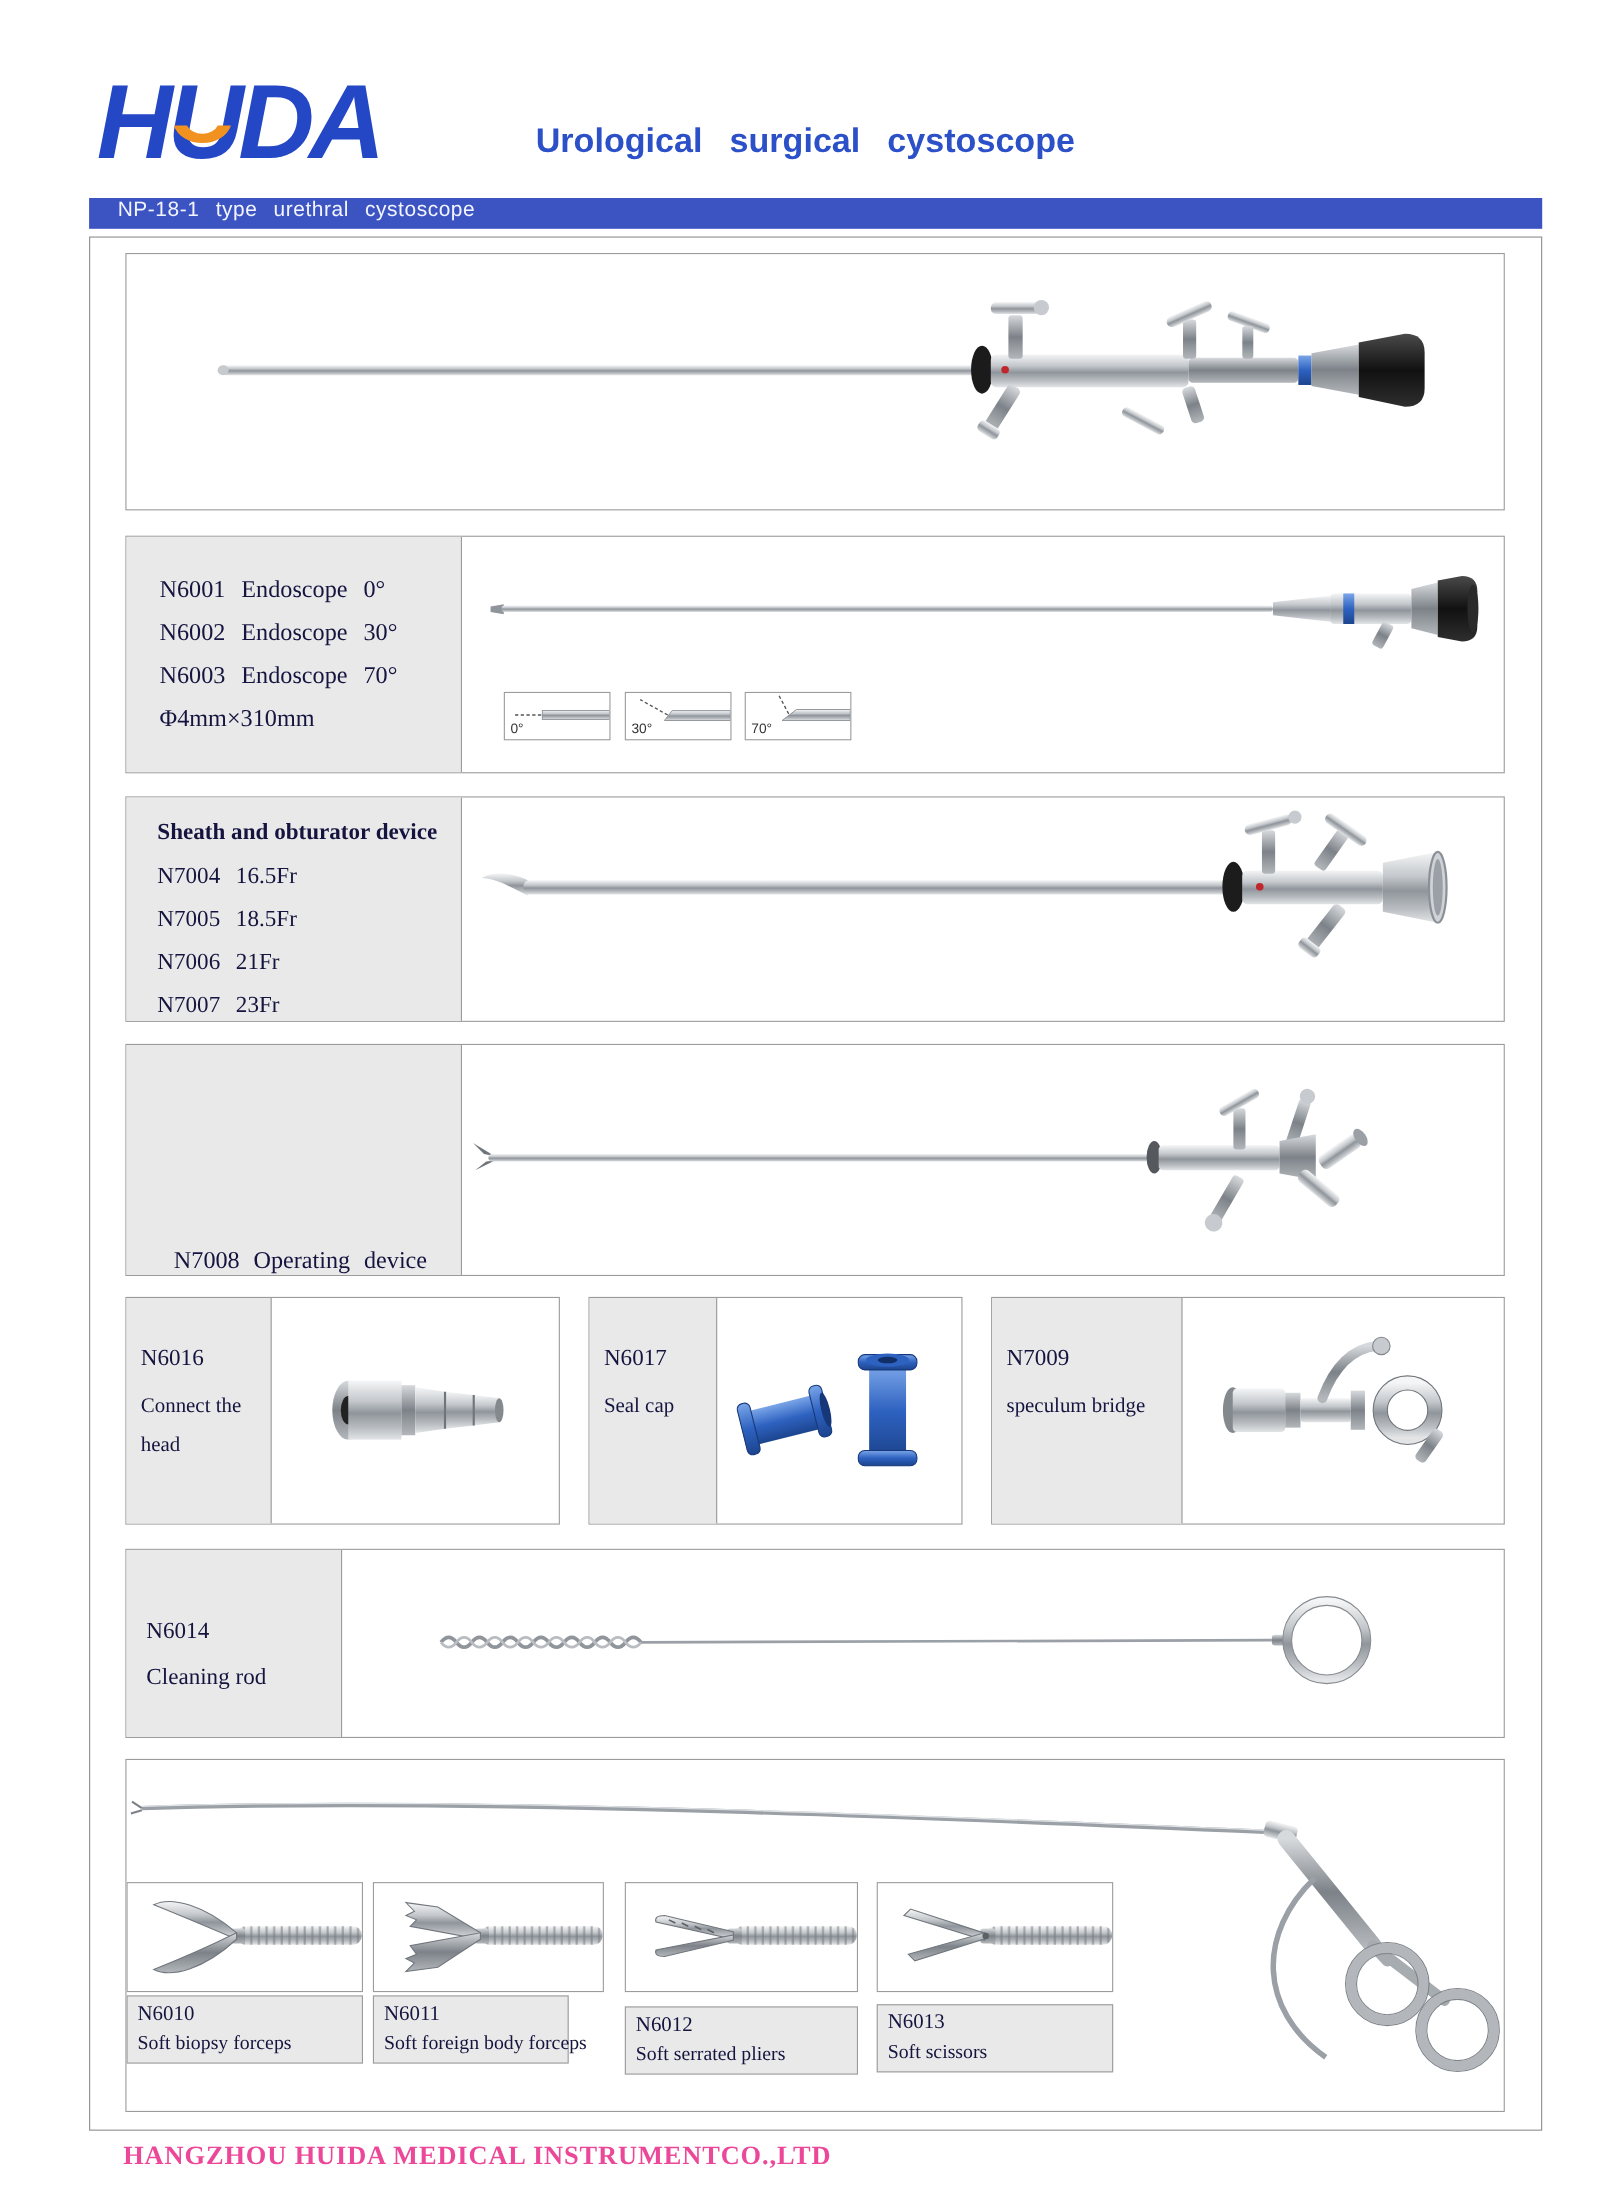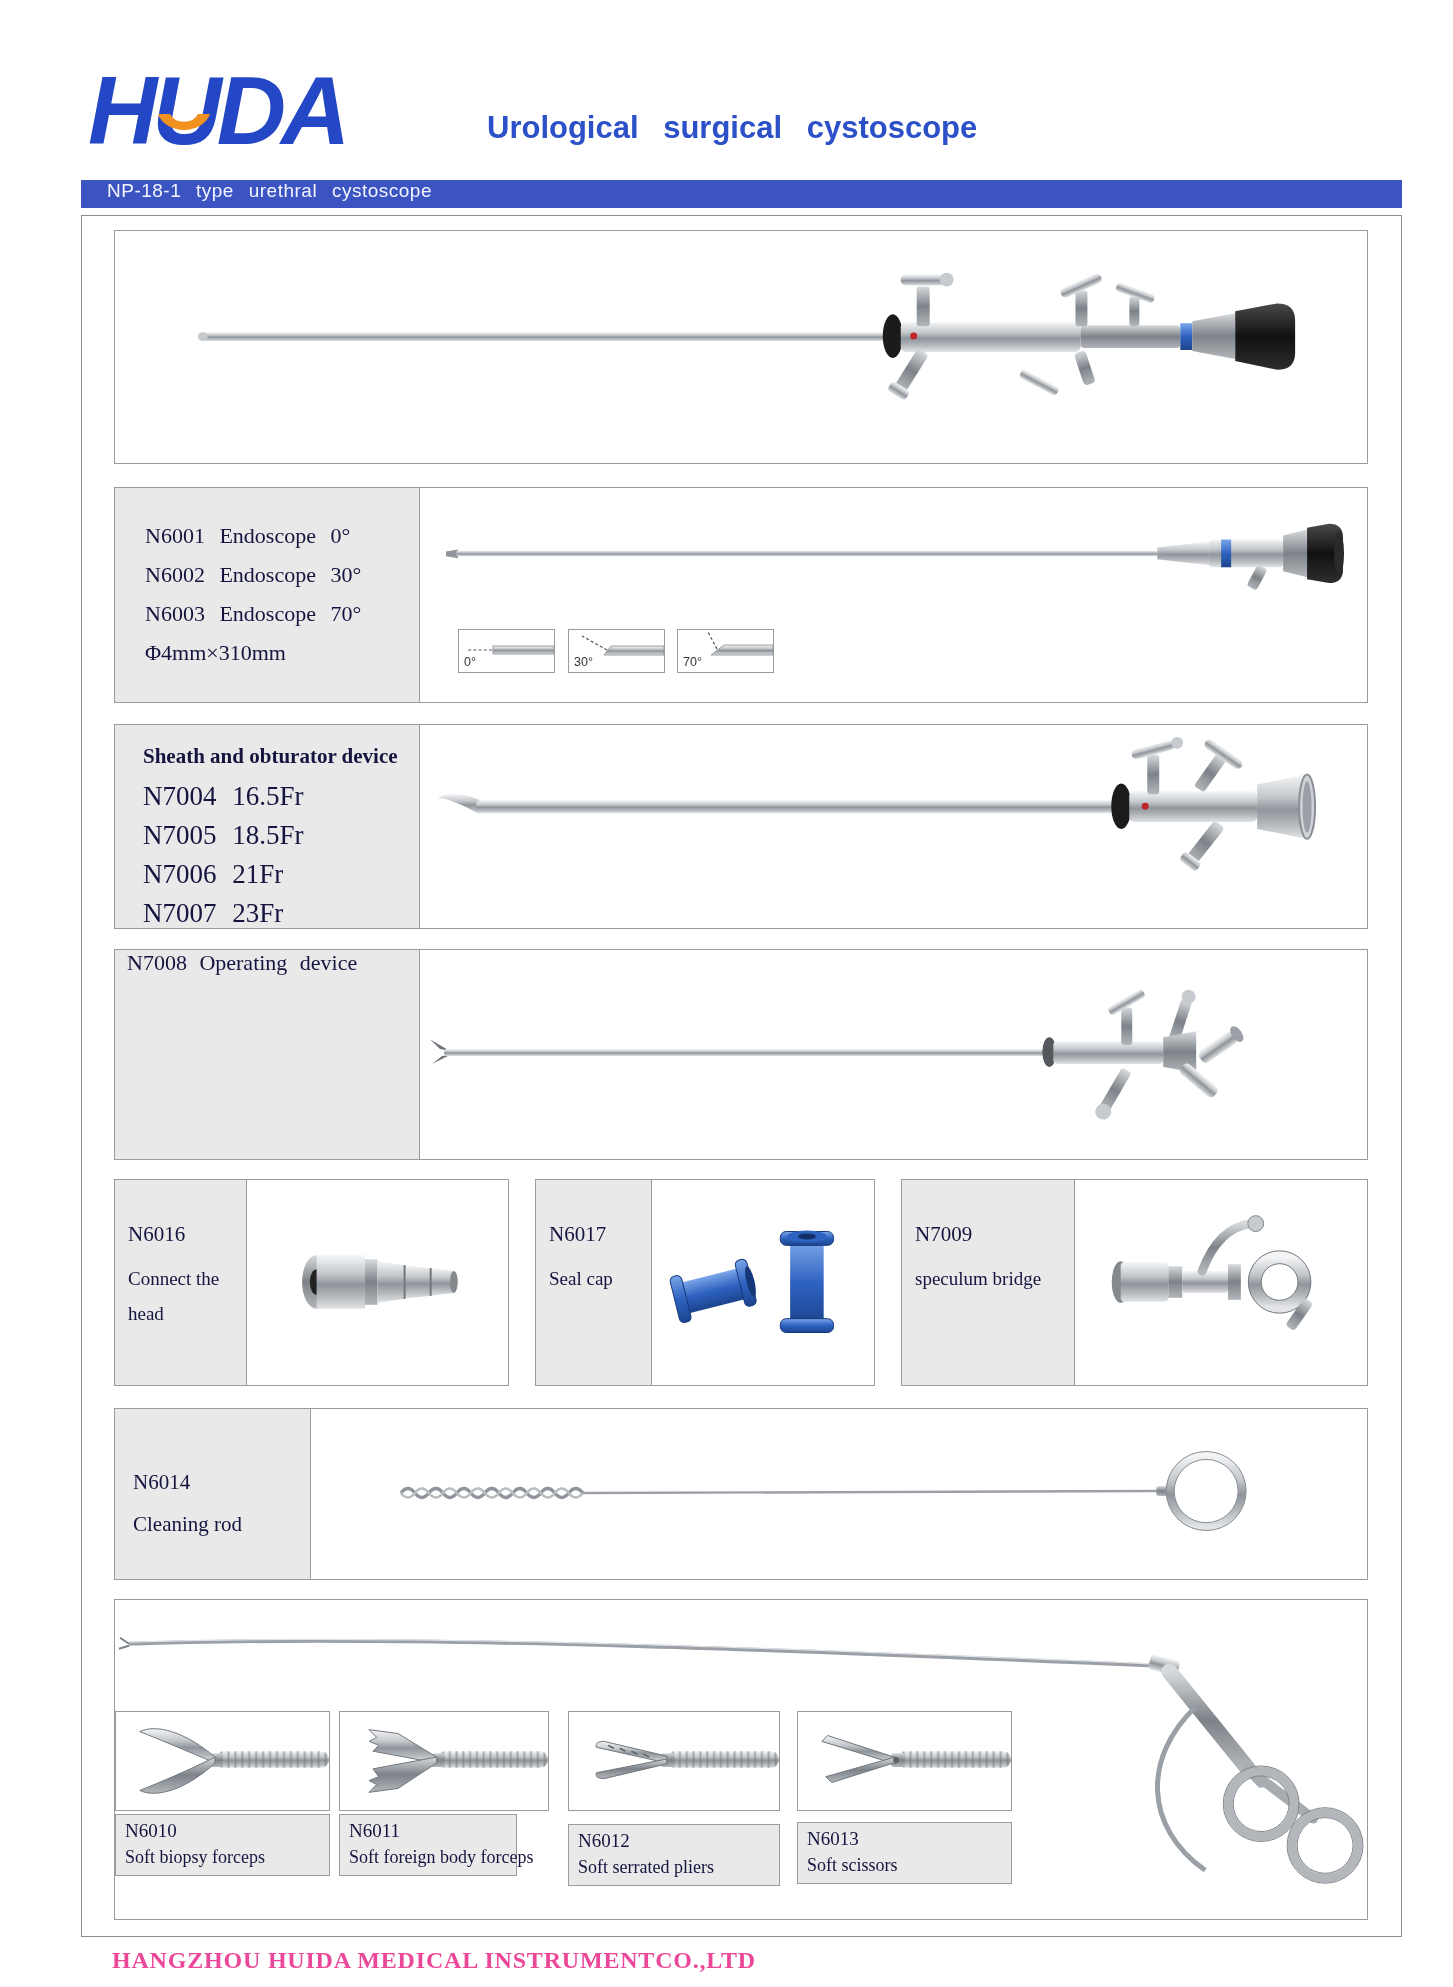--- a/index.html
+++ b/index.html
@@ -20,21 +20,21 @@
 
   
   .container{position:absolute;left:81px;top:215px;width:1321px;height:1722px;
              border:1px solid #8d8d8d;background:#fff}
   .box{position:absolute;border:1px solid #9b9b9b;background:#fff}
   .pane-label{position:absolute;left:0;top:0;bottom:0;background:#e9e9e9;border-right:1px solid #9b9b9b}
   .pane-img{position:absolute;top:0;bottom:0;overflow:hidden}
   .pane-img > svg.art, svg.fillsvg{position:absolute;inset:0;width:100%;height:100%}
 
   .spec-line{font-size:22px;line-height:39px;word-spacing:9px;white-space:nowrap;color:#14143f}
-  .sheath-pane .spec-line{font-size:27px;line-height:39px}
+  .sheath-pane .spec-line{font-size:21px;line-height:39px}
   .sheath-title{font-size:21px;line-height:42px;font-weight:bold;white-space:nowrap;color:#14143f}
 
   
   .angle-box{position:absolute;top:141px;width:97px;height:44px;border:1px solid #9b9b9b;background:#fff}
   .angle-box svg{position:absolute;inset:0;width:100%;height:100%}
   .angle-label{position:absolute;left:5px;bottom:3px;font-family:"Liberation Sans",sans-serif;
                font-size:12.5px;color:#333}
 
   
   .acc-label{position:absolute;left:0;top:0;bottom:0;background:#e9e9e9;border-right:1px solid #9b9b9b;
@@ -47,21 +47,21 @@
   .clean-pane div{font-size:21px;line-height:42px;color:#14143f;white-space:nowrap}
 
   
   .f-img{position:absolute;border:1px solid #9b9b9b;background:#fff;height:100px;top:111px;overflow:hidden}
   .f-img svg{position:absolute;inset:0;width:100%;height:100%}
   .f-label{position:absolute;background:#e9e9e9;border:1px solid #9b9b9b;padding:5px 6px 7px 9px}
   .f-label .code{font-size:19px;margin-bottom:5px;color:#14143f}
   .f-label .nm{font-size:18px;white-space:nowrap;color:#14143f}
 
   
-  .op-pane{display:flex;align-items:flex-start;padding-left:12px}
+  .op-pane{display:flex;align-items:flex-end;padding-left:43px}
   .op-pane div{font-size:22px;word-spacing:7px;color:#14143f;white-space:nowrap}
 
   
   .footer{position:absolute;left:112px;top:1947px;font-size:24px;font-weight:bold;
           color:#ec4899;letter-spacing:.8px;white-space:nowrap}
 </style>
 </head>
 <body>
 
 <svg width="0" height="0" style="position:absolute">

